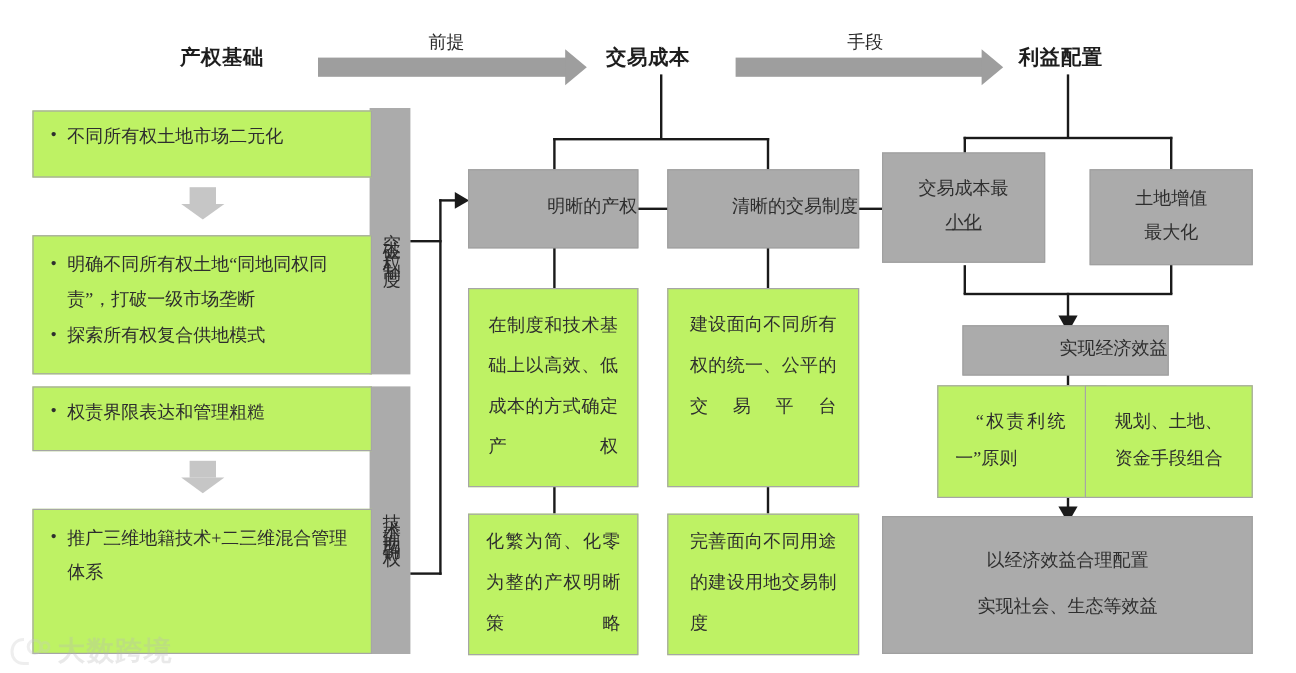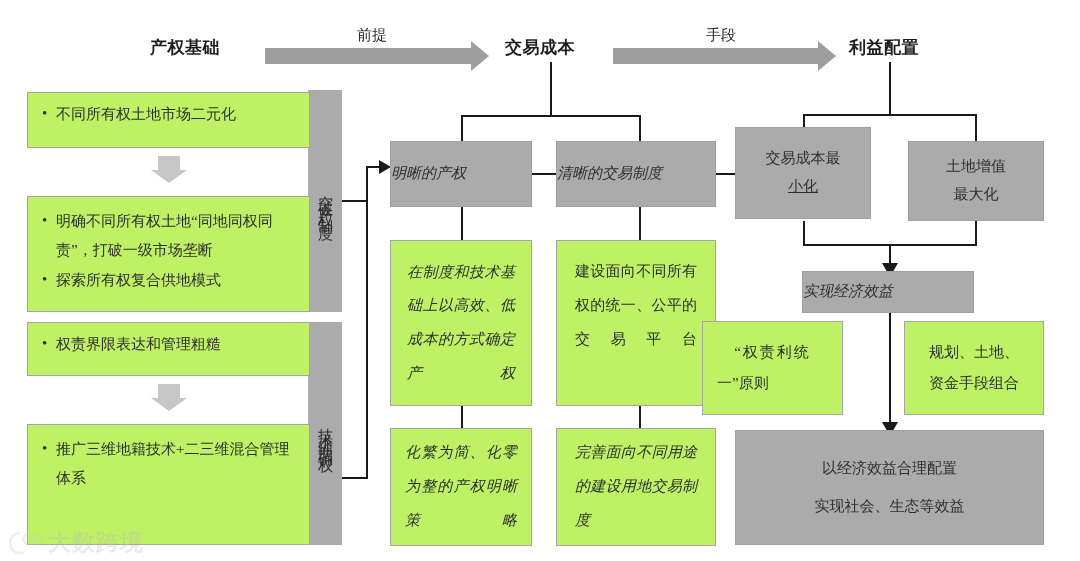--- a/index.html
+++ b/index.html
@@ -68,23 +68,22 @@
     font-size:15px;
     line-height:1.95;
     color:#2e2e2e;
   }
   .bullets .li:before{
     content:"\2022";
     position:absolute;left:0;top:-1px;
     font-size:15px;
   }
   .center{
-    display:flex;align-items:center;justify-content:flex-start;
+    display:flex;align-items:center;justify-content:flex-end;
     text-align:center;
-    font-style:italic;
   }
   .centercol{
     display:flex;flex-direction:column;align-items:center;justify-content:center;
     text-align:center;
   }
 
   
   .vlabel{
     background:#ababab;
     display:flex;align-items:center;justify-content:center;
@@ -245,21 +244,21 @@
   <div class="abs vl" style="left:975px;top:221px;height:24px;"></div>
   <div class="abs hl" style="left:803px;top:244px;width:174px;"></div>
   <div class="abs vl arrow-down" style="left:889px;top:244px;height:20px;"></div>
 
   <div class="abs gbox center" style="left:802px;top:271px;width:172px;height:42px;">
     <span class="boxtext">实现经济效益</span>
   </div>
 
   <div class="abs vl arrow-down" style="left:889px;top:313px;height:110px;"></div>
 
-  <div class="abs wbox centercol" style="left:702px;top:321px;width:141px;height:94px;padding:0 14px;">
+  <div class="abs wbox centercol" style="left:781px;top:321px;width:141px;height:94px;padding:0 14px;">
     <span class="boxtext" style="line-height:2.1;letter-spacing:2px;">“权责利统</span>
     <span class="boxtext" style="line-height:2.1;align-self:flex-start;">一”原则</span>
   </div>
 
   <div class="abs wbox centercol" style="left:904px;top:321px;width:140px;height:94px;padding:0 12px;">
     <span class="boxtext" style="line-height:2.1;">规划、土地、</span>
     <span class="boxtext" style="line-height:2.1;">资金手段组合</span>
   </div>
 
   <div class="abs gbox centercol" style="left:735px;top:430px;width:309px;height:115px;">

